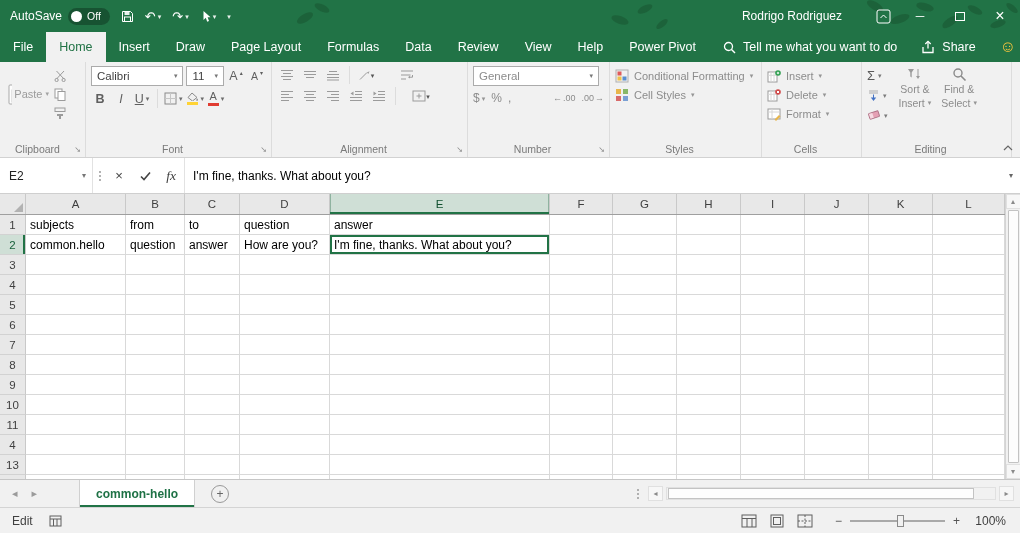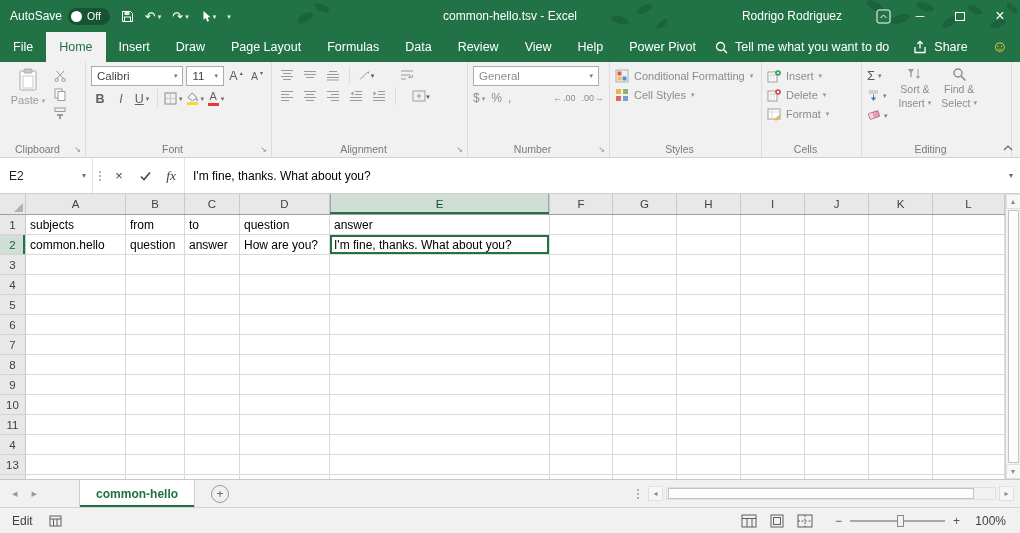--- a/index.html
+++ b/index.html
@@ -21,35 +21,35 @@
   .tb-user{margin-right:24px}
   .tb-ic{width:34px;height:100%;display:flex;align-items:center;justify-content:center}
   .winbtn{width:40px;height:100%;display:flex;align-items:center;justify-content:center;font-size:12px}
   .winbtn.close{font-size:16px}
   .maxbox{width:10px;height:9px;border:1px solid #fff}
 
   
   .tabrow{height:30px;background:#217346;display:flex;align-items:stretch;color:#fff;font-size:12.5px}
   .rtab{display:flex;align-items:center;padding:0 13px;cursor:default;white-space:nowrap}
   .rtab.active{background:#f1f1f1;color:#217346}
-  .tabrow-right{margin-left:auto;display:flex;align-items:center;gap:24px;padding-right:12px}
+  .tabrow-right{margin-left:auto;display:flex;align-items:center;gap:24px;padding-right:4px}
   .tellme,.sharebtn{display:flex;align-items:center;gap:7px;white-space:nowrap}
   .smiley{color:#ffc83d;font-size:16px;line-height:1}
 
   
   .ribbon{height:96px;background:#f1f1f1;border-bottom:1px solid #d2d2d2;display:flex;position:relative;padding-left:2px;font-size:11px;color:#444}
   .rg{position:relative;border-right:1px solid #dcdcdc;padding:4px 5px 16px;flex:0 0 auto;overflow:hidden}
   .rg-label{position:absolute;bottom:2px;left:0;right:12px;text-align:center;font-size:10.5px;color:#7a7a7a;white-space:nowrap}
   .rg-launch{position:absolute;bottom:3px;right:4px;font-size:8px;color:#8a8a8a;line-height:1}
   .row{display:flex}
   .dis{color:#9b9b9b}
   .icbtn{width:20px;height:18px;display:flex;align-items:center;justify-content:center}
   .sp6{width:6px}
   
-  .bigbtn{display:flex;flex-direction:column;align-items:center;width:42px;gap:2px;padding-top:2px}
+  .bigbtn{display:flex;flex-direction:row;align-items:center;width:42px;gap:2px;padding-top:2px}
   .bb-label{display:flex;align-items:center;gap:3px;font-size:11px}
   .clip-small{display:flex;flex-direction:column;gap:6px;margin-left:5px;padding-top:4px}
   
   .cb{background:#fff;border:1px solid #ababab;height:20px;display:flex;align-items:center;padding:0 5px;font-size:11.5px;color:#3f3f3f;gap:4px}
   .cb .arrow{margin-left:auto;font-size:7px;color:#777}
   .frow{display:flex;align-items:center;gap:3px;margin-top:3px}
   .fbtn{min-width:18px;height:19px;display:flex;align-items:center;justify-content:center;color:#5f5f5f;font-size:12.5px;gap:2px}
   .fbtn .sup{font-size:6px;margin-top:-8px}
   .bold{font-weight:bold}.ital{font-style:italic}.und{text-decoration:underline}
   .redbar{display:block;width:11px;height:3px;background:#e03c31;margin-top:1px}
@@ -168,21 +168,20 @@
       </span>
       <span class="qat">
         <svg width="11" height="13">
             <path d="M3.5 1v9l2.3-2.3 1.4 4 1.8-.8-1.4-3.7h2.9z" fill="#fff"></path>
           </svg>
         <span class="dd">▾</span>
       </span>
       <span class="qat dd">▾</span>
     </div>
 
-    <div class="tb-title">common-hello.tsv - Excel</div>
 
     <div class="tb-right">
       <span class="tb-user">Rodrigo Rodriguez</span>
       <span class="tb-ic">
         <svg width="15" height="15">
             <rect x="1" y="1" width="13" height="13" rx="2" fill="none" stroke="#fff"></rect>
             <path d="M4.5 9l3-3 3 3" fill="none" stroke="#fff"></path>
           </svg>
       </span>
       <span class="winbtn">─</span>

